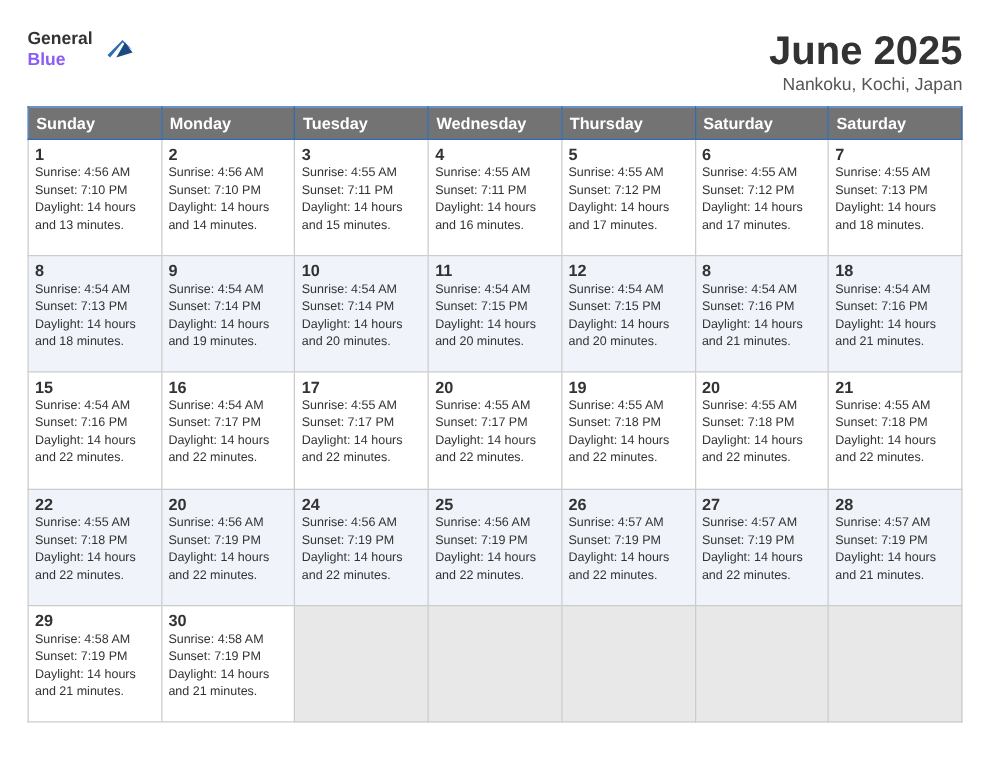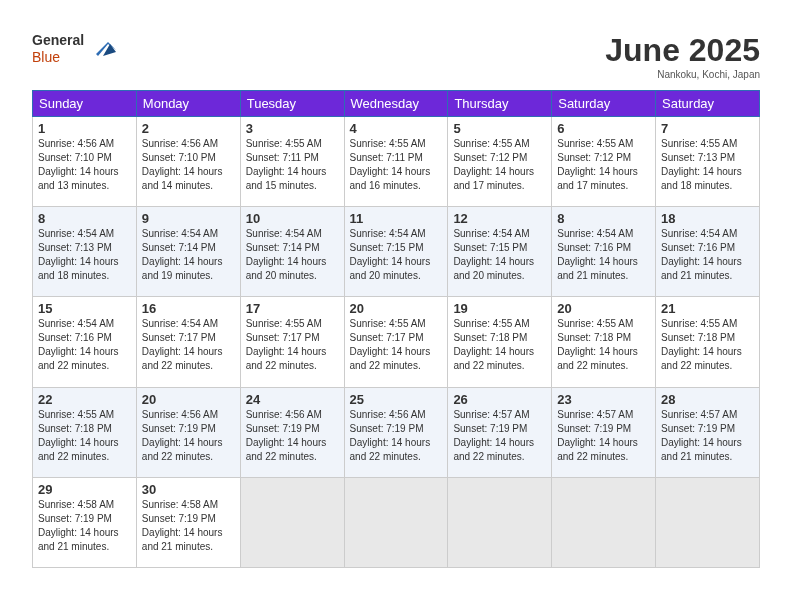--- a/index.html
+++ b/index.html
@@ -6,21 +6,21 @@
     body {
       font-family: Arial, sans-serif;
       background: #fff;
       width: 792px;
       height: 612px;
       overflow: hidden;
     }
     .page {
       width: 792px;
       height: 600px;
-      padding: 32px;
+      padding: 22px;
       display: flex;
       flex-direction: column;
     }
     .header {
       display: flex;
       justify-content: space-between;
       align-items: flex-start;
       margin-bottom: 10px;
     }
     .logo {
@@ -30,35 +30,35 @@
     .title-block {
       text-align: right;
       margin-left: 40px;
     }
     .month-title {
       font-size: 32px;
       font-weight: bold;
       color: #333;
     }
     .location {
-      font-size: 10px;
+      font-size: 14px;
       color: #555;
     }
     .calendar-table {
       width: 100%;
       border-collapse: collapse;
       flex: 1;
     }
     .calendar-table th {
-      background: #6d28d9;
+      background: #737373;
       color: #fff;
       text-align: left;
       padding: 5px 6px;
       font-size: 13px;
-      font-weight: normal;
+      font-weight: bold;
       border: 1px solid #2e6db4;
     }
     .calendar-table td {
       border: 1px solid #ccc;
       vertical-align: top;
       padding: 4px 5px;
       font-size: 10px;
       color: #333;
       width: 14.28%;
       background: #fff;
@@ -83,21 +83,21 @@
     }
   </style>
 </head>
 <body>
 
 <div class="page">
   <div class="header">
     <div class="logo">
       <div>
         <div style="font-size:14px;font-weight:bold;color:#333;line-height:1.2;">General</div>
-        <div style="font-size:14px;font-weight:normal;color:#c2410c;line-height:1.2;">Blue</div>
+        <div style="font-size:14px;font-weight:bold;color:#8b5cf6;line-height:1.2;">Blue</div>
       </div>
       <svg width="30" height="30" viewBox="0 0 30 30" style="margin-left:4px;">
         <polygon points="8,20 20,8 28,16 20,10 10,22" fill="#2e6db4"></polygon>
         <polygon points="15,22 22,10 28,18" fill="#1a4a80"></polygon>
       </svg>
     </div>
     <div class="title-block">
       <div class="month-title">June 2025</div>
       <div class="location">Nankoku, Kochi, Japan</div>
     </div>
@@ -325,21 +325,21 @@
       </td>
           <td>
         <span class="day-num">26</span>
         <div class="day-info">
           Sunrise: 4:57 AM<br>
           Sunset: 7:19 PM<br>
           Daylight: 14 hours and 22 minutes.
         </div>
       </td>
           <td>
-        <span class="day-num">23</span>
+        <span class="day-num">27</span>
         <div class="day-info">
           Sunrise: 4:57 AM<br>
           Sunset: 7:19 PM<br>
           Daylight: 14 hours and 22 minutes.
         </div>
       </td>
           <td>
         <span class="day-num">28</span>
         <div class="day-info">
           Sunrise: 4:57 AM<br>

